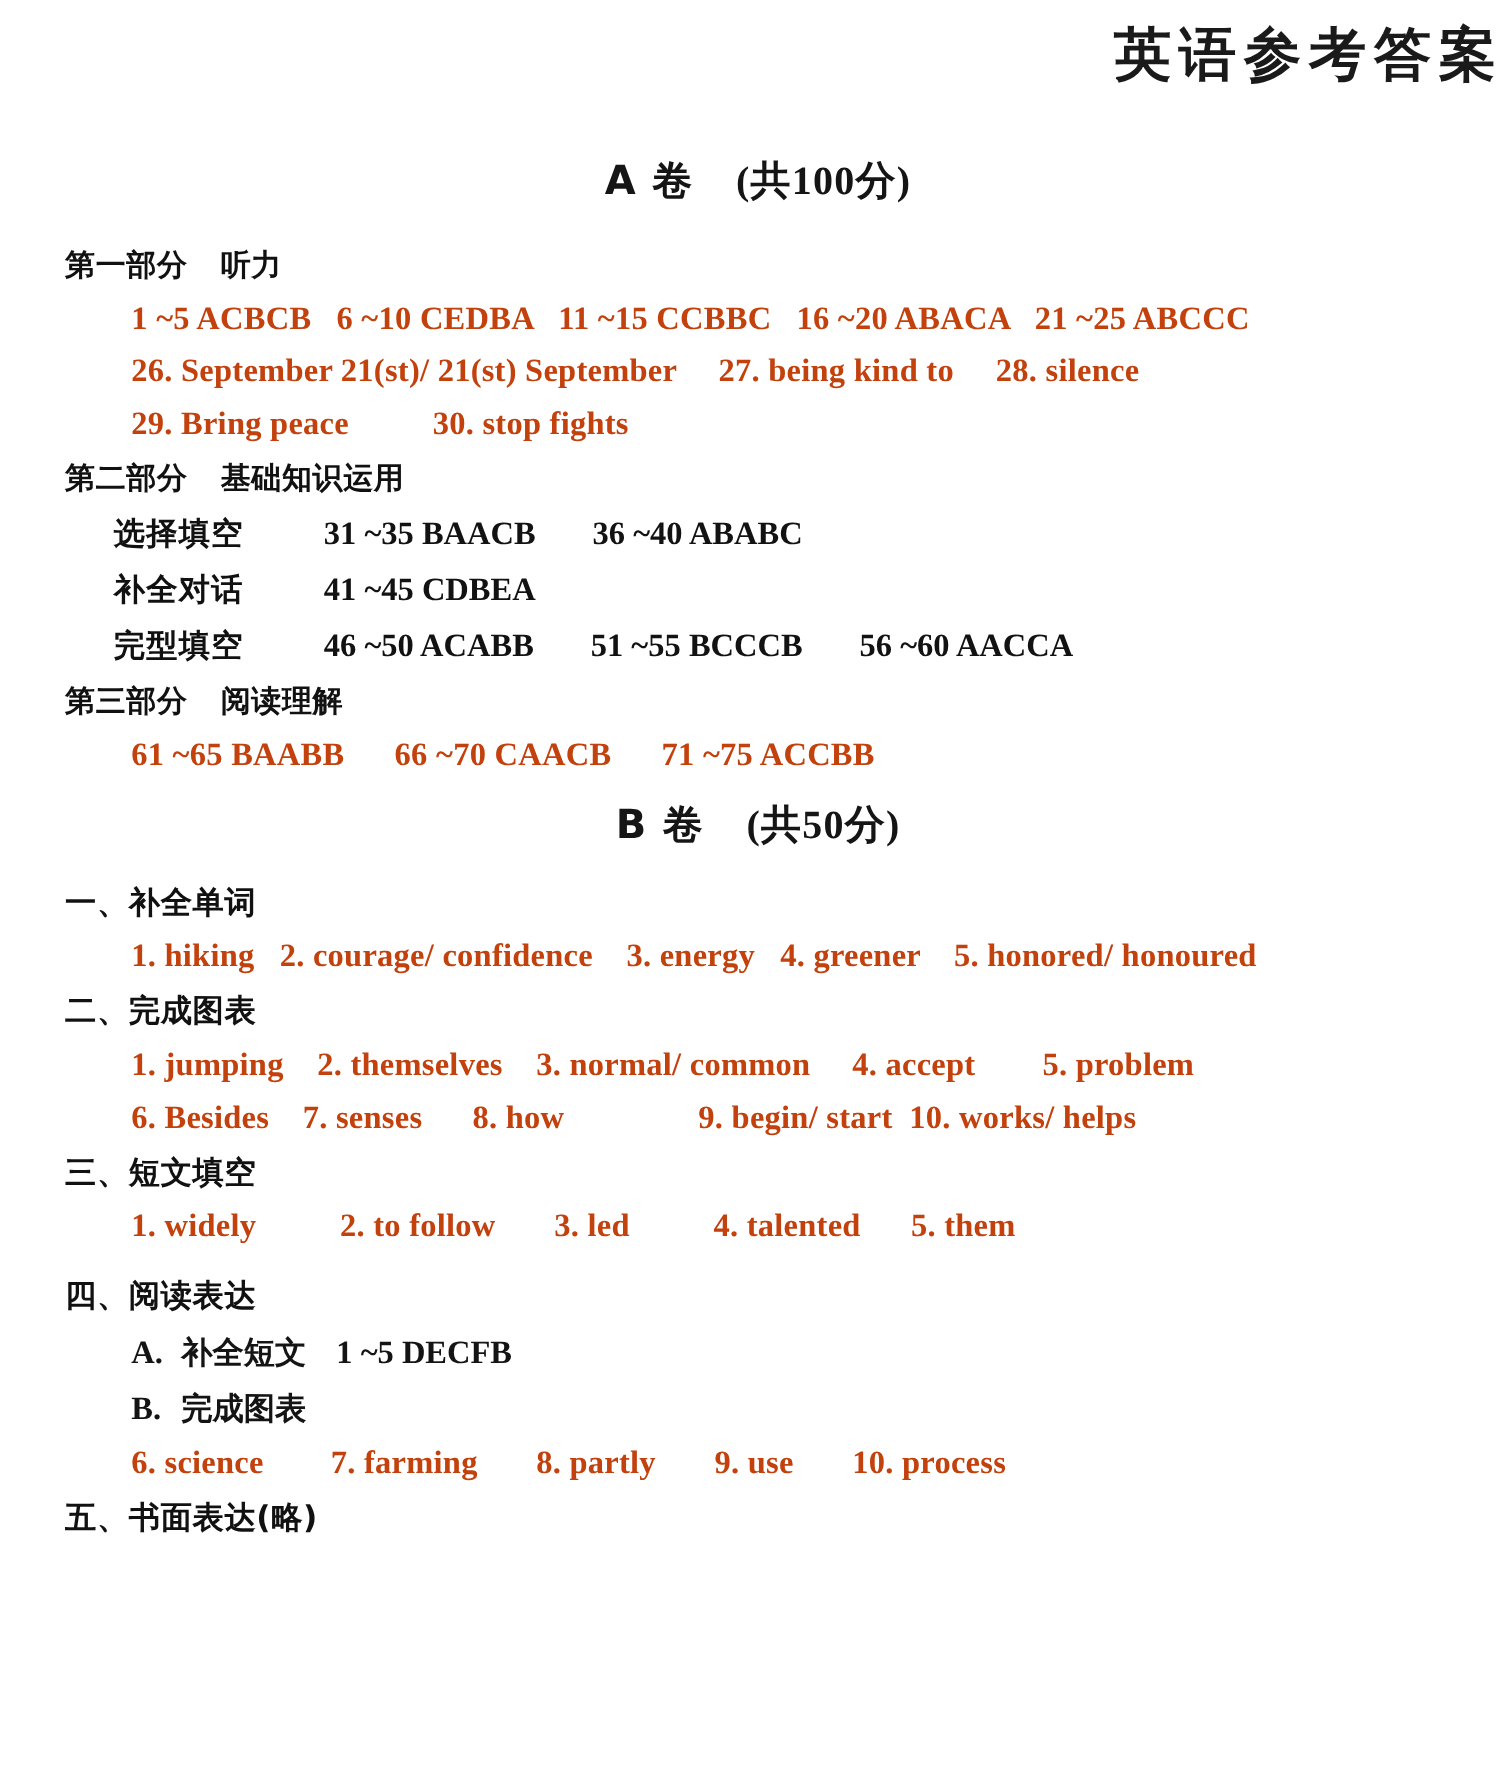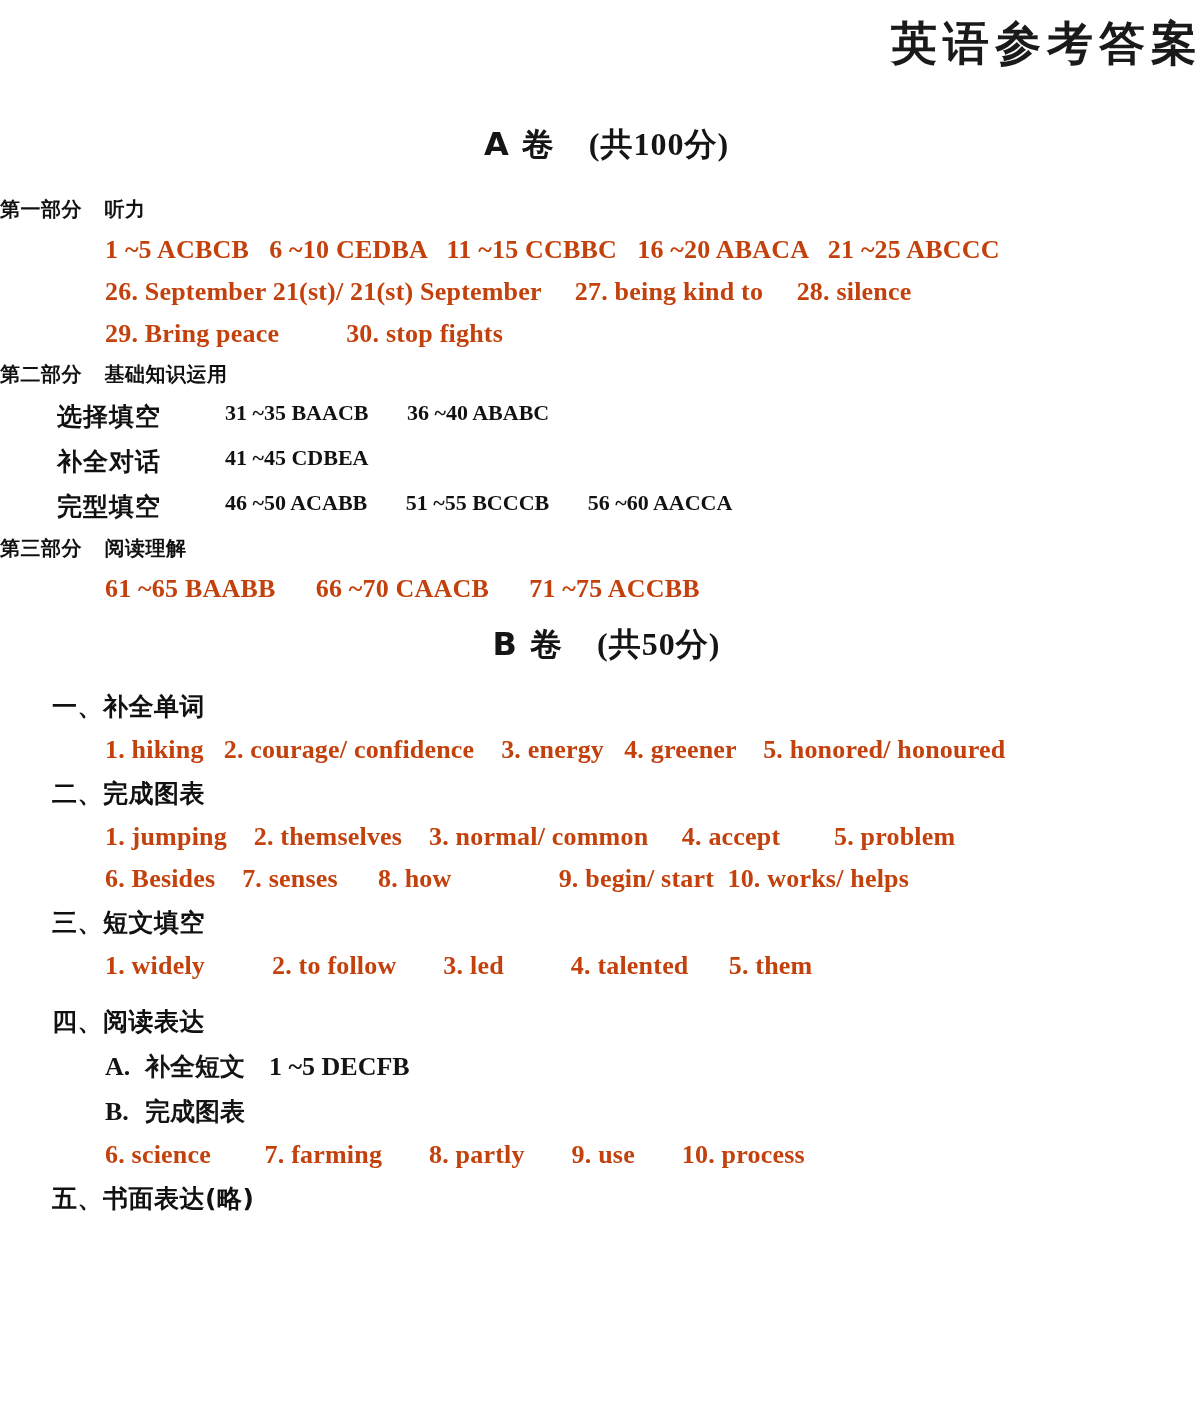--- a/index.html
+++ b/index.html
@@ -48,22 +48,23 @@
   }
   .paper-head .cn {
     font-family: "DejaVu Sans", "Liberation Sans", sans-serif;
     font-weight: bold;
   }
   .paper-head .sp-m { display: inline-block; width: 34px; }
 
   .sec-head {
     font-family: "DejaVu Sans", "Liberation Sans", sans-serif;
     font-weight: bold;
-    font-size: 20px;
+    font-size: 24px;
     color: #111111;
+    margin-left: 52px;
     letter-spacing: 0.5px;
     white-space: pre;
   }
 
   .sub-head {
     font-family: "DejaVu Sans", "Liberation Sans", sans-serif;
     font-weight: bold;
     font-size: 25px;
     color: #111111;
     margin-left: 52px;
@@ -76,36 +77,36 @@
     font-weight: bold;
     font-size: 26px;
     color: #c2410c;
     margin-left: 105px;
     white-space: pre;
     letter-spacing: 0.2px;
   }
 
   .labeled-row {
     display: flex;
-    align-items: flex-start;
-    margin-left: 57px;
+    align-items: center;
+    margin-left: 91px;
   }
   .row-label {
     font-family: "DejaVu Sans", "Liberation Sans", sans-serif;
     font-weight: bold;
     font-size: 25px;
     color: #111111;
     width: 168px;
     flex: 0 0 168px;
     letter-spacing: 1px;
   }
   .row-vals {
     font-family: "Liberation Serif", "DejaVu Serif", serif;
     font-weight: bold;
-    font-size: 22px;
+    font-size: 26px;
     color: #121212;
     white-space: pre;
   }
 
   .ab-row {
     display: flex;
     align-items: baseline;
     margin-left: 105px;
   }
   .ab-letter {

